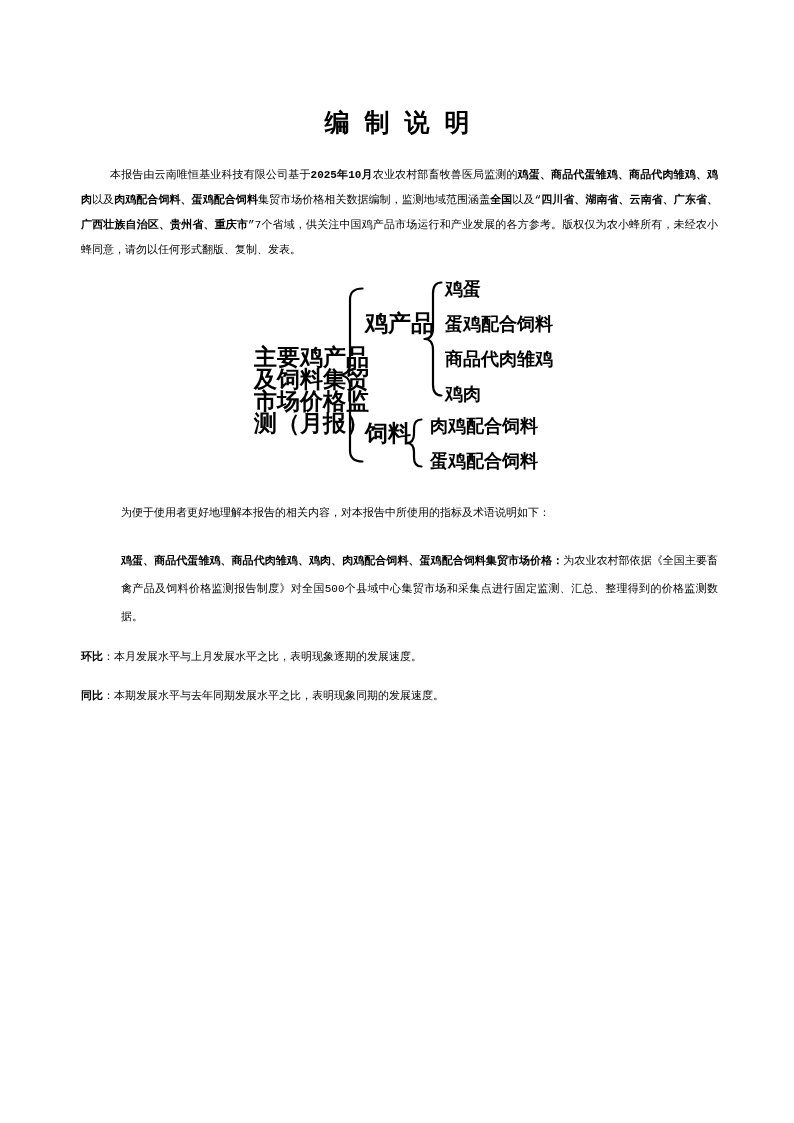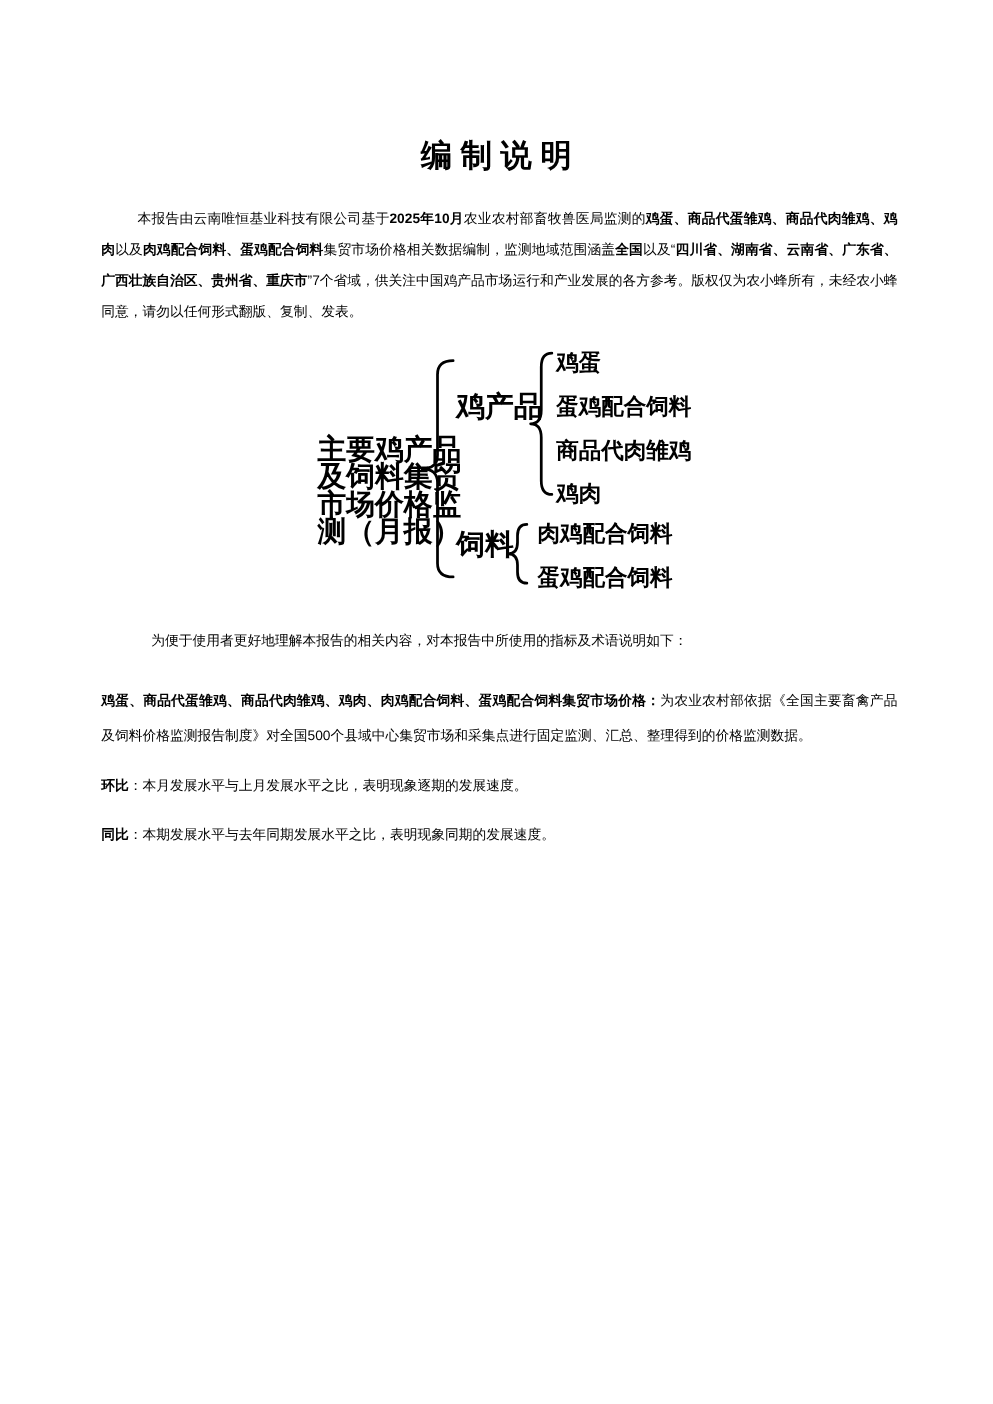--- a/index.html
+++ b/index.html
@@ -2,21 +2,21 @@
 <html><head>
 <meta charset="utf-8">
 <style>
   * { box-sizing: border-box; }
   html,body { margin:0; padding:0; background:#fff; }
   .page {
     position: relative;
     width: 794px;
     height: 1052px;
     background: #ffffff;
-    font-family: Liberation Sans, sans-serif;
+    font-family: Liberation Mono, monospace;
     color: #000;
     overflow: hidden;
   }
   .title {
     margin: 0;
     padding-top: 108px;
     line-height: 34px;
     font-size: 25px;
     font-weight: 700;
     text-align: center;
@@ -27,21 +27,21 @@
     margin: 0;
     font-size: 11px;
     text-align: justify;
     text-justify: inter-ideograph;
     word-break: break-all;
     color: #000;
   }
   .para .b { font-weight: 700; }
   .p-intro { margin-top: 21px; text-indent: 29px; line-height: 25px; }
   .p-lead  { margin-top: 21px;  text-indent: 40px; line-height: 25px; }
-  .p-def   { margin-top: 21px; line-height: 28px; }
+  .p-def   { margin-top: 21px; line-height: 28px; margin-left: 40px; }
   .p-term  { margin-top: 14px; line-height: 25px; }
 
   
   .diagram {
     position: relative;
     margin: 12px 0 0 169px;
     width: 330px;
     height: 205px;
   }
   .d-root {

